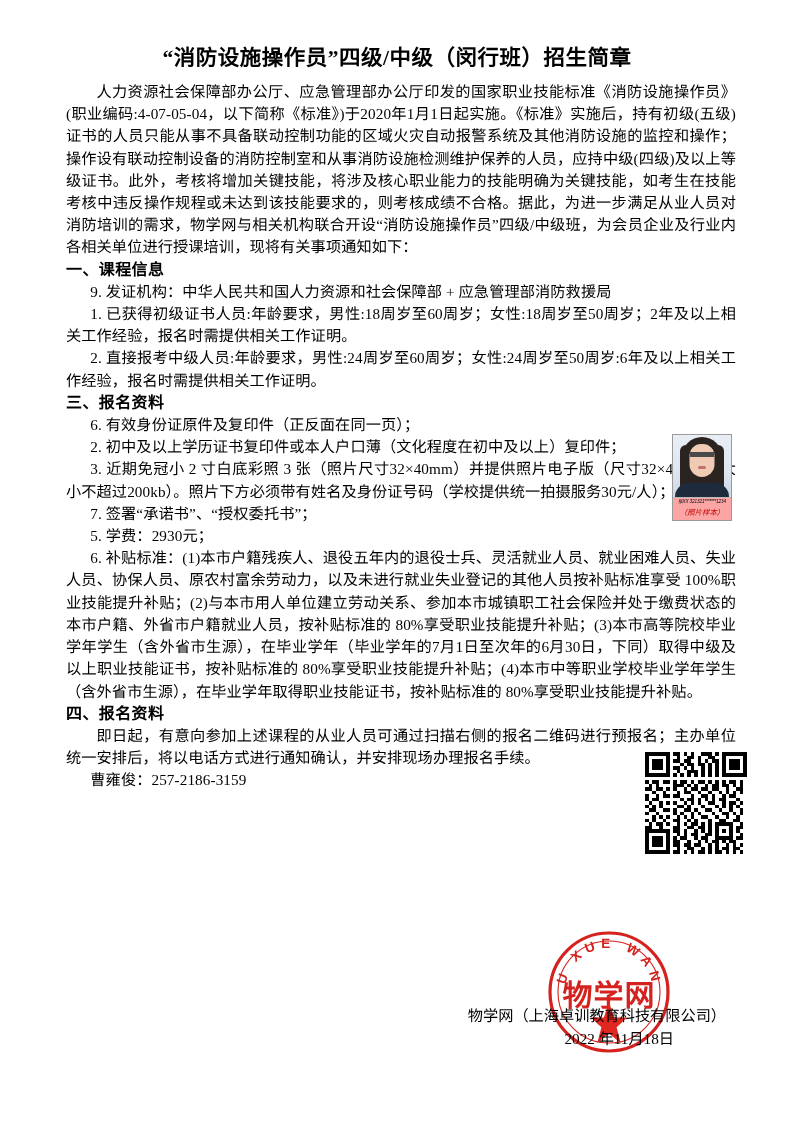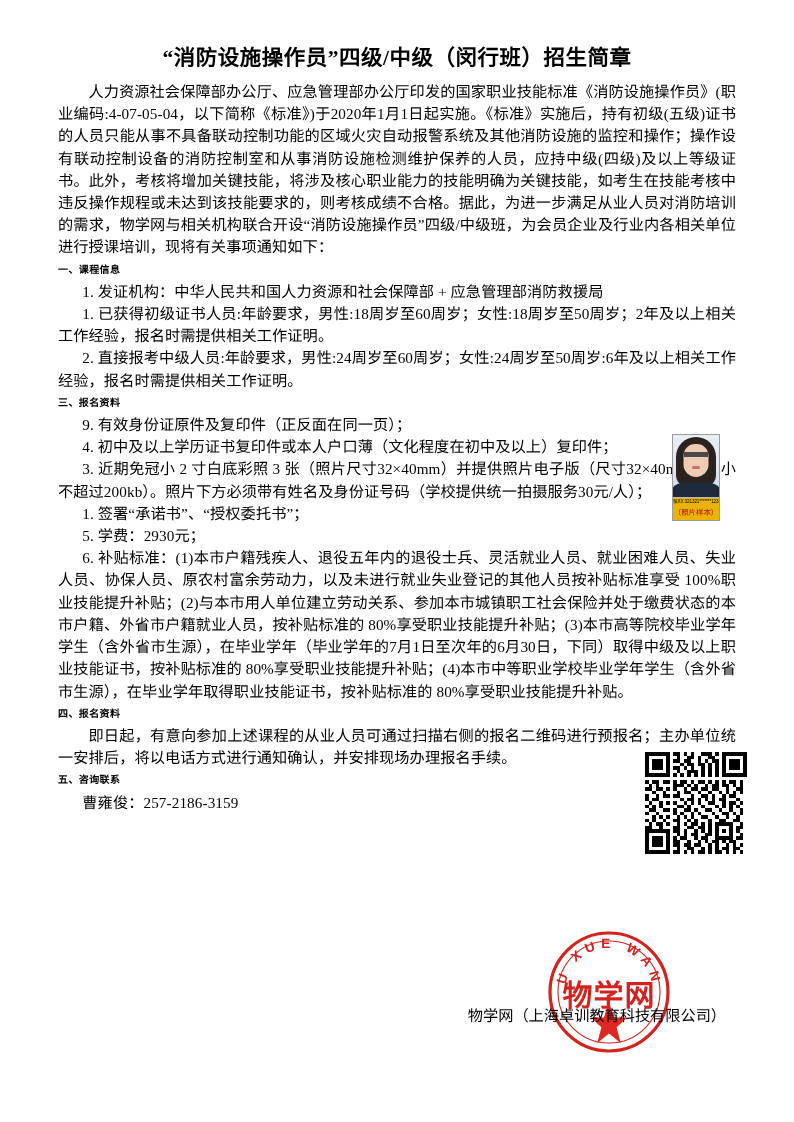--- a/index.html
+++ b/index.html
@@ -30,53 +30,55 @@
     line-height: 1.35;
     margin: 6px 0 8px 0;
     white-space: nowrap;
   }
   .body-block {
     font-size: 15.2px;
     line-height: 22.2px;
     text-align: justify;
     text-justify: inter-ideograph;
     letter-spacing: 0.1px;
+    margin-left: 8px;
   }
   p.para {
     margin: 0;
     text-indent: 2em;
     text-align: justify;
     text-justify: inter-ideograph;
   }
   h2.sec {
     margin: 0;
-    font-size: 10px;
+    font-size: 16px;
     font-weight: bold;
     line-height: 22.2px;
     font-family: "Liberation Sans", "DejaVu Sans", sans-serif;
     letter-spacing: 0.4px;
   }
   p.item {
     margin: 0;
     text-indent: 1.6em;
     text-align: justify;
     text-justify: inter-ideograph;
   }
   .sec-body { }
 
   
   .photo-card {
     position: absolute;
     left: 672px;
     top: 434px;
-    width: 48px;
+    width: 60px;
     border: 1px solid #9a9a9a;
-    background: #eab308;
+    background: #fca5a5;
     box-sizing: border-box;
     z-index: 5;
+    font-style: italic;
   }
   .photo-img {
     position: relative;
     width: 100%;
     height: 62px;
     background: linear-gradient(180deg,#e9eef5 0%, #dfe7f1 55%, #cdd8e6 100%);
     overflow: hidden;
   }
   .ph-hair {
     position: absolute;
@@ -204,44 +206,43 @@
 <div class="page">
 
   <h1 class="doc-title">“消防设施操作员”四级/中级（闵行班）招生简章</h1>
 
   <div class="body-block">
 
     <p class="para">人力资源社会保障部办公厅、应急管理部办公厅印发的国家职业技能标准《消防设施操作员》(职业编码:4-07-05-04，以下简称《标准》)于2020年1月1日起实施。《标准》实施后，持有初级(五级)证书的人员只能从事不具备联动控制功能的区域火灾自动报警系统及其他消防设施的监控和操作；操作设有联动控制设备的消防控制室和从事消防设施检测维护保养的人员，应持中级(四级)及以上等级证书。此外，考核将增加关键技能，将涉及核心职业能力的技能明确为关键技能，如考生在技能考核中违反操作规程或未达到该技能要求的，则考核成绩不合格。据此，为进一步满足从业人员对消防培训的需求，物学网与相关机构联合开设“消防设施操作员”四级/中级班，为会员企业及行业内各相关单位进行授课培训，现将有关事项通知如下：</p>
 
     <h2 class="sec">一、课程信息</h2>
     <div class="sec-body">
-      <p class="item">1. 发证机构：中华人民共和国人力资源和社会保障部 + 应急管理部消防救援局</p>
+      <p class="item">9. 发证机构：中华人民共和国人力资源和社会保障部 + 应急管理部消防救援局</p>
     </div>
 
     <div class="sec-body">
       <p class="item">1. 已获得初级证书人员:年龄要求，男性:18周岁至60周岁；女性:18周岁至50周岁；2年及以上相关工作经验，报名时需提供相关工作证明。</p>
       <p class="item">2. 直接报考中级人员:年龄要求，男性:24周岁至60周岁；女性:24周岁至50周岁:6年及以上相关工作经验，报名时需提供相关工作证明。</p>
     </div>
 
     <h2 class="sec">三、报名资料</h2>
     <div class="sec-body">
-      <p class="item">9. 有效身份证原件及复印件（正反面在同一页）；</p>
-      <p class="item">4. 初中及以上学历证书复印件或本人户口薄（文化程度在初中及以上）复印件；</p>
+      <p class="item">6. 有效身份证原件及复印件（正反面在同一页）；</p>
+      <p class="item">2. 初中及以上学历证书复印件或本人户口薄（文化程度在初中及以上）复印件；</p>
       <p class="item">3. 近期免冠小 2 寸白底彩照 3 张（照片尺寸32×40mm）并提供照片电子版（尺寸32×40mm，大小不超过200kb）。照片下方必须带有姓名及身份证号码（学校提供统一拍摄服务30元/人）；</p>
-      <p class="item">1. 签署“承诺书”、“授权委托书”；</p>
+      <p class="item">7. 签署“承诺书”、“授权委托书”；</p>
       <p class="item">5. 学费：2930元；</p>
       <p class="item">6. 补贴标准：(1)本市户籍残疾人、退役五年内的退役士兵、灵活就业人员、就业困难人员、失业人员、协保人员、原农村富余劳动力，以及未进行就业失业登记的其他人员按补贴标准享受 100%职业技能提升补贴；(2)与本市用人单位建立劳动关系、参加本市城镇职工社会保险并处于缴费状态的本市户籍、外省市户籍就业人员，按补贴标准的 80%享受职业技能提升补贴；(3)本市高等院校毕业学年学生（含外省市生源），在毕业学年（毕业学年的7月1日至次年的6月30日，下同）取得中级及以上职业技能证书，按补贴标准的 80%享受职业技能提升补贴；(4)本市中等职业学校毕业学年学生（含外省市生源），在毕业学年取得职业技能证书，按补贴标准的 80%享受职业技能提升补贴。</p>
     </div>
 
     <h2 class="sec">四、报名资料</h2>
     <div class="sec-body">
       <p class="para">即日起，有意向参加上述课程的从业人员可通过扫描右侧的报名二维码进行预报名；主办单位统一安排后，将以电话方式进行通知确认，并安排现场办理报名手续。</p>
     </div>
 
-    <h2 class="sec">五、咨询联系</h2>
     <div class="sec-body">
       <p class="item nowrap">曹雍俊：257-2186-3159</p>
     </div>
 
   </div>
 
   <div class="photo-card">
     <div class="photo-img">
       <div class="ph-hair"></div>
       <div class="ph-hair-l"></div>
@@ -500,15 +501,16 @@
       <text font-family="'Liberation Sans', sans-serif" font-size="13.5" fill="#d4231f" letter-spacing="5.5" font-weight="bold">
         <textPath href="#arcpath" startOffset="50%" text-anchor="middle">WU XUE WANG</textPath>
       </text>
       <text x="64" y="78" text-anchor="middle" font-family="'Liberation Serif', serif" font-size="30" font-weight="bold" fill="#d4231f" letter-spacing="1">物学网</text>
       <polygon fill="#e02820" points="64,74 69.1,89.6 82.3,89.6 71.6,99.3 75.7,114.9 64,105.6 52.3,114.9 56.4,99.3 45.7,89.6 58.9,89.6"></polygon>
     </svg>
   </div>
 
   <div class="footer">
     <div class="sig-line">物学网（上海卓训教育科技有限公司）</div>
+    <div class="sig-date">2022 年11月18日</div>
   </div>
 
 </div>
 
 </body></html>

